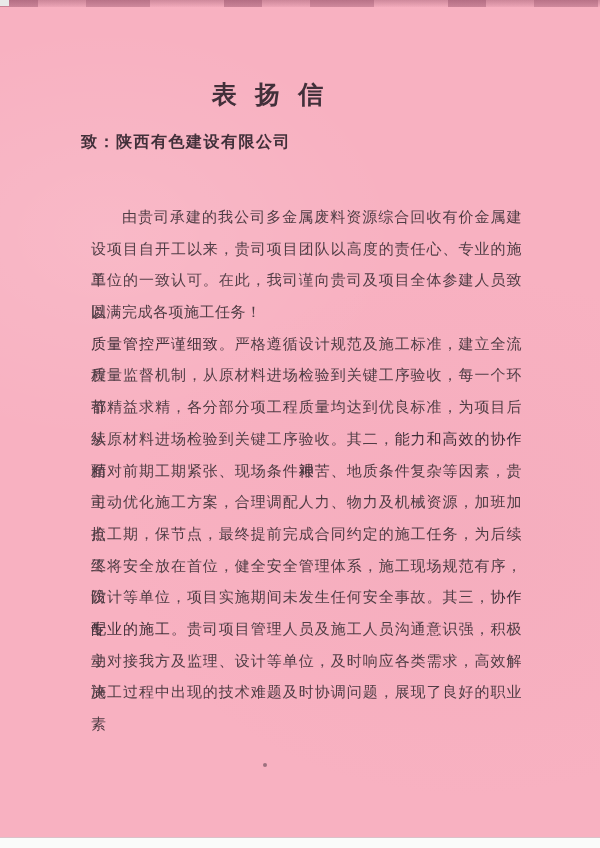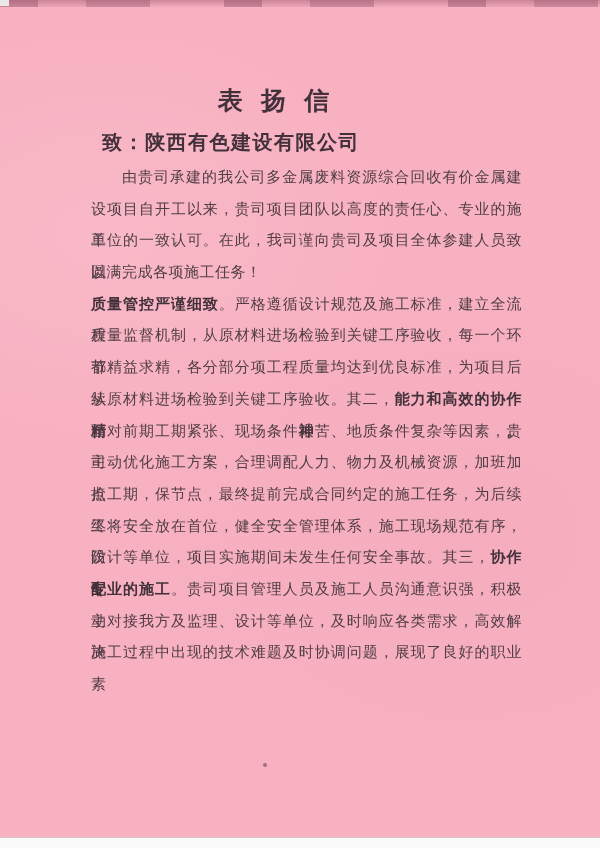--- a/index.html
+++ b/index.html
@@ -28,47 +28,47 @@
         rgba(138,68,94,0.36) 86px 150px,
         rgba(138,68,94,0.06) 150px 224px),
       linear-gradient(180deg, rgba(150,82,104,0.38), rgba(150,82,104,0));
   }
   .corner-notch {
     position: absolute; top: 0; left: 0; width: 9px; height: 6px;
     background: #e9e9e9;
   }
   .title {
     position: absolute; top: 67px; left: 0; width: 521px;
-    margin: 16px;
+    margin: 10px;
     text-align: center;
     font-size: 25px; line-height: 36px;
     font-weight: 700;
     letter-spacing: 6px;
     color: var(--ink-dark, #42303a);
   }
   .salutation {
-    position: absolute; left: 102px; top: 126px; width: 431px;
+    position: absolute; left: 81px; top: 126px; width: 431px;
     height: 32px; line-height: 32px;
-    font-size: 20px; letter-spacing: 1.5px;
+    font-size: 16px; letter-spacing: 1.5px;
     font-weight: 700;
     color: var(--ink-dark, #42303a);
   }
   .letter-body {
     position: absolute; left: 91px; top: 162px; width: 431px;
     color: var(--ink, #503d45);
     font-size: 15px;
   }
   .line {
     height: 31.7px; line-height: 31.7px;
     text-align: justify;
     letter-spacing: 0.5px;
   }
   .line.fill { text-align-last: justify; }
-  .line.indent { padding-left: 31px; }
-  .line .bold { font-weight: 700; color: var(--ink-dark, #42303a); }
+  .line.indent { padding-left: 31px; margin-top: 40px; }
+  .line .bold { font-weight: 400; color: var(--ink-dark, #42303a); }
   .speck {
     position: absolute; left: 263px; top: 763px;
     width: 4px; height: 4px; border-radius: 50%;
     background: #8d6572; opacity: 0.85;
   }
   .scan-bottom {
     position: absolute; left: 0; bottom: 0; width: 600px; height: 10px;
     background: var(--scan-bg, #fafbfa);
   }
 </style>

